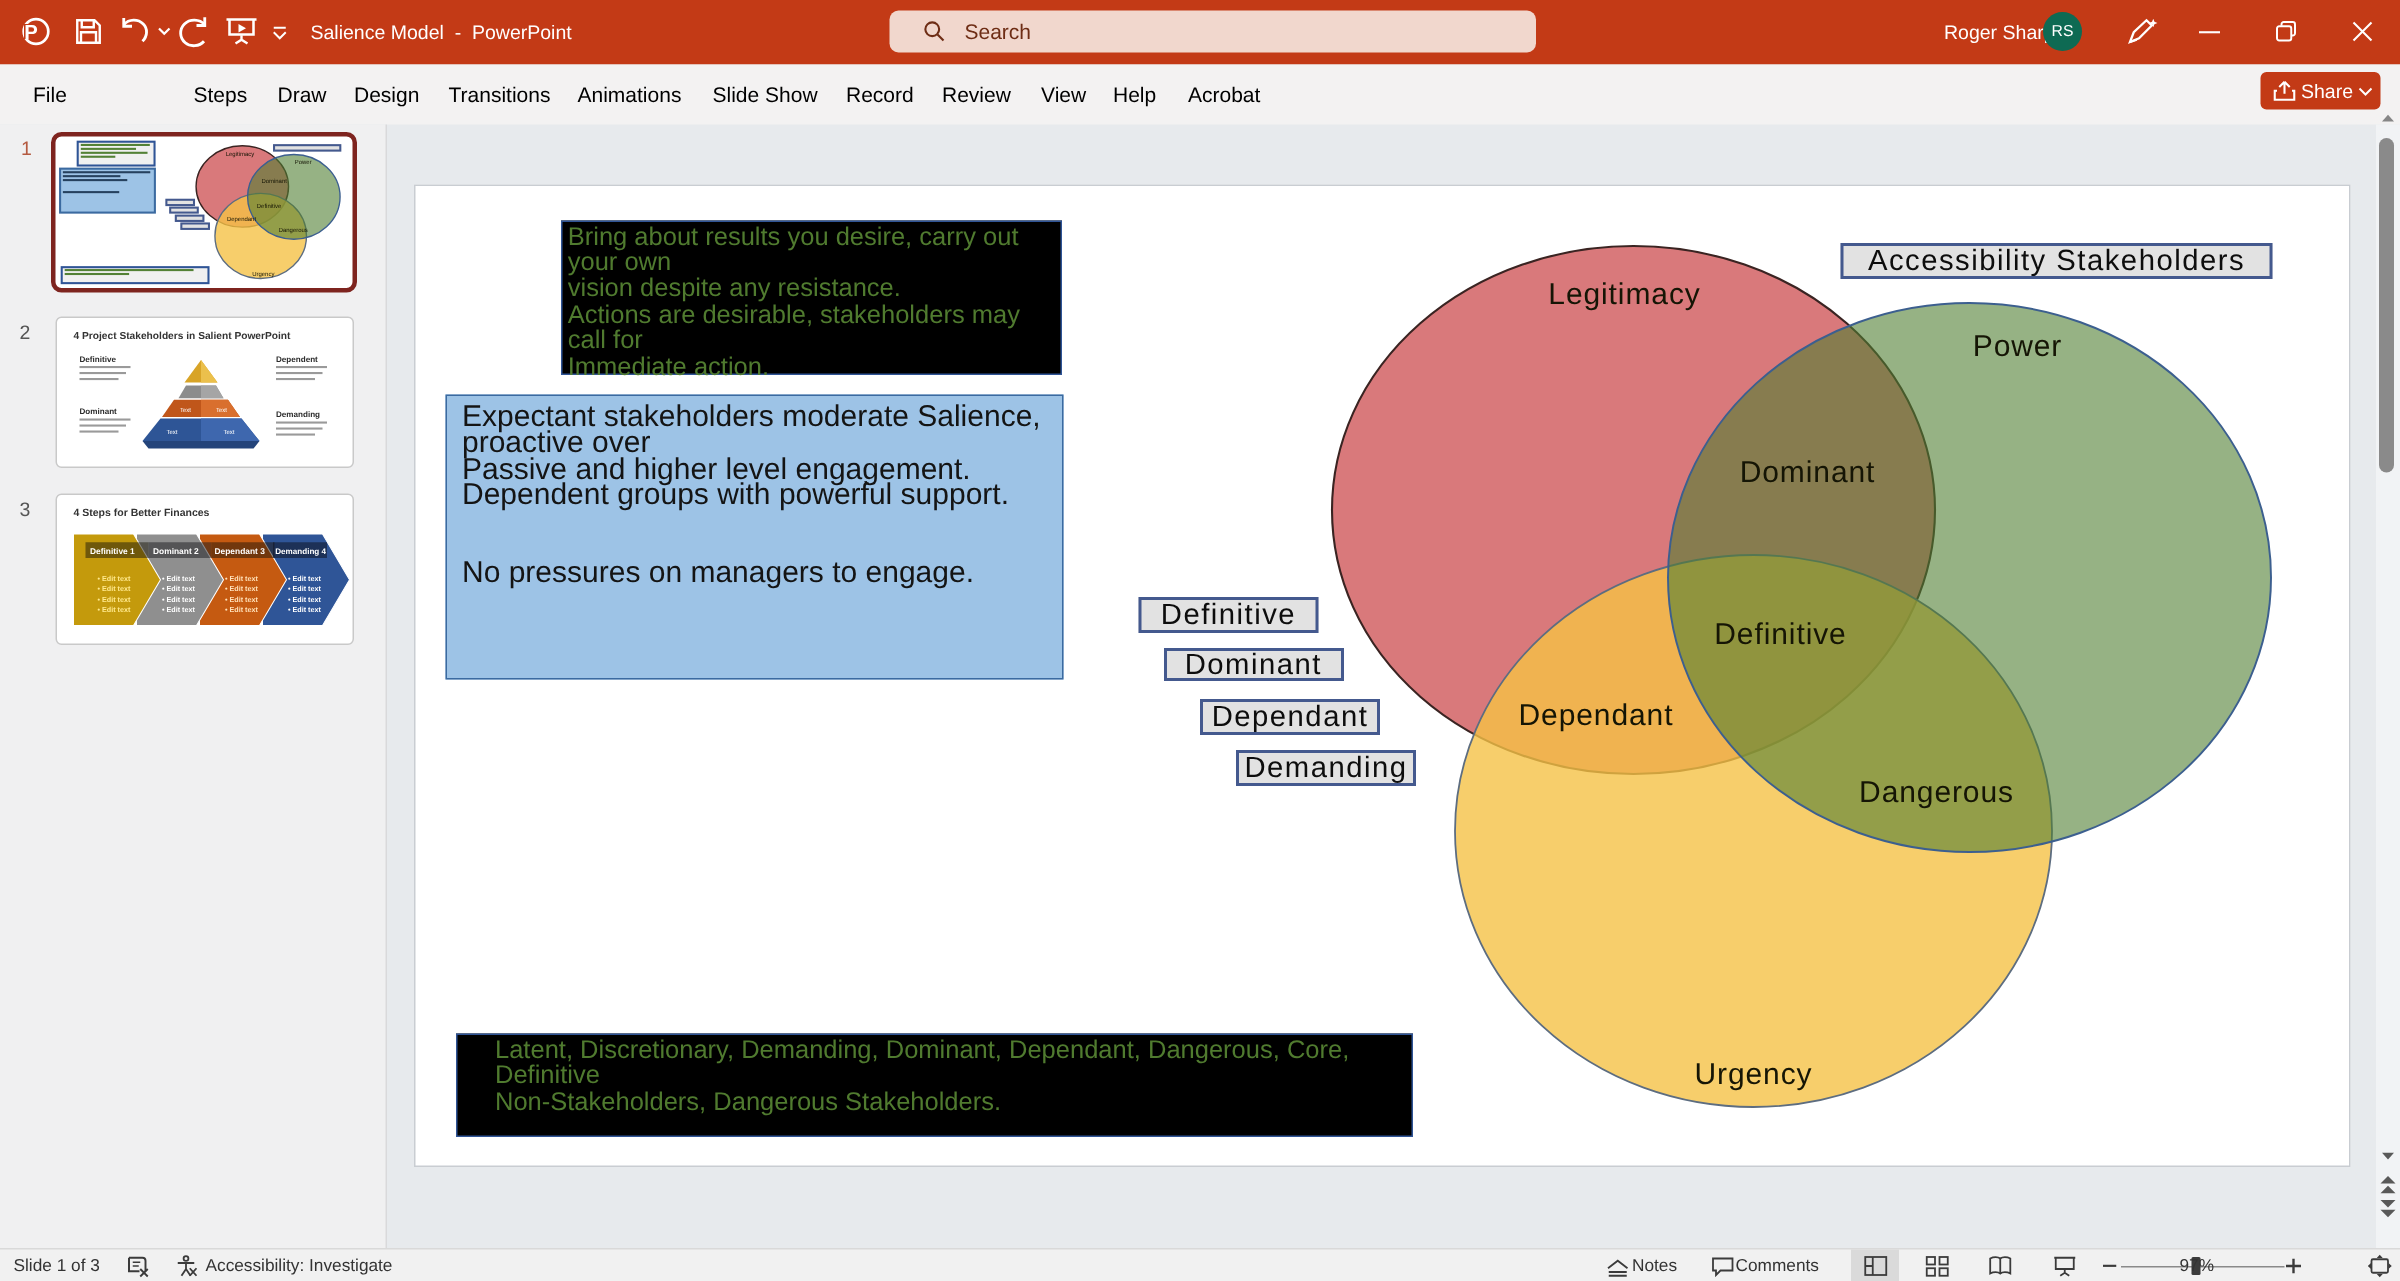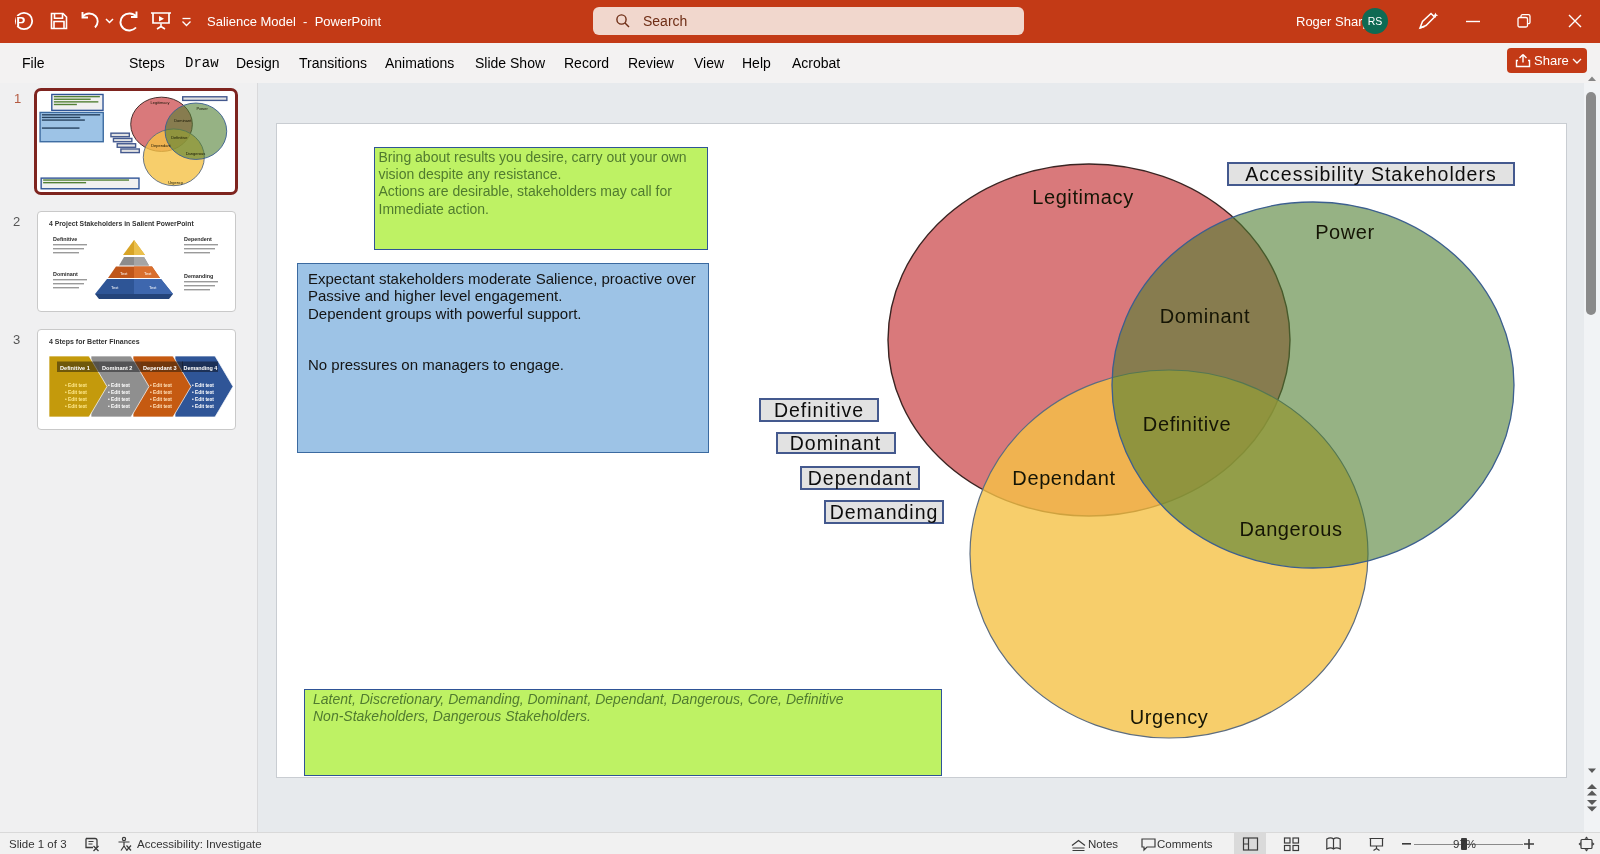--- a/index.html
+++ b/index.html
@@ -21,22 +21,22 @@
 
 
 #leftpanel { position:absolute; left:0; top:83px; width:258px; height:749px; background:#F0F0F1; border-right:1px solid #D9D9DB; }
 .slidenum { position:absolute; font-size:13px; color:#565656; }
 .thumb { position:absolute; background:#fff; overflow:hidden; }
 
 
 #slide { position:absolute; left:276px; top:123px; width:1291px; height:655px; background:#fff; border:1px solid #C9CDD2; }
 
 
-.gbox { position:absolute; background:#bef264; border:1.5px solid #2F5496; color:#507B2F; font-size:14px; line-height:17.4px; }
-.bluebox { position:absolute; background:#9DC3E6; border:1.5px solid #3B6AA0; color:#141414; font-size:15px; line-height:17.3px; }
+.gbox { position:absolute; background:#000000; border:1.5px solid #2F5496; color:#507B2F; font-size:17px; line-height:17.4px; }
+.bluebox { position:absolute; background:#9DC3E6; border:1.5px solid #3B6AA0; color:#141414; font-size:20px; line-height:17.3px; }
 .lbl { position:absolute; background:#E2E2E2; border:2px solid #44598E; color:#0d0d0d; font-size:19.5px; letter-spacing:1.0px; text-align:center; }
 .vlabel { position:absolute; color:#151505; font-size:20px; letter-spacing:0.6px; white-space:nowrap; transform:translate(-50%,-50%); }
 
 
 #vscroll { position:absolute; left:1584px; top:83px; width:16px; height:749px; background:#F1F3F5; }
 
 
 #statusbar { position:absolute; left:0; top:832px; width:1600px; height:22px; background:#F1F1F1; border-top:1px solid #D9D9D9; font-size:11.5px; color:#333; }
 .sitem { position:absolute; top:5px; white-space:nowrap; }
 .sicon { position:absolute; top:3px; }
@@ -108,21 +108,21 @@
 
     <svg class="abs" style="left:1566px;top:12px;" width="18" height="18" viewBox="0 0 18 18">
         <path d="M3 3 L15 15 M15 3 L3 15" stroke="#fff" stroke-width="1.4"></path>
       </svg>
   </div>
 
   <div id="menubar">
     <div class="mitem" style="left:22px;">File</div>
     <div class="mitem" style="left:71px;margin-top:48px;">Home</div>
     <div class="mitem" style="left:129px;">Steps</div>
-    <div class="mitem" style="left:185px;font-family:Liberation Mono, monospace;">Draw</div>
+    <div class="mitem" style="left:185px;">Draw</div>
     <div class="mitem" style="left:236px;">Design</div>
     <div class="mitem" style="left:299px;">Transitions</div>
     <div class="mitem" style="left:385px;">Animations</div>
     <div class="mitem" style="left:475px;">Slide Show</div>
     <div class="mitem" style="left:564px;">Record</div>
     <div class="mitem" style="left:628px;">Review</div>
     <div class="mitem" style="left:694px;">View</div>
     <div class="mitem" style="left:742px;">Help</div>
     <div class="mitem" style="left:792px;">Acrobat</div>
     <div id="sharebtn">
@@ -281,21 +281,21 @@
     <div class="vlabel" style="left:787px; top:354px;">Dependant</div>
     <div class="vlabel" style="left:1014px; top:405px;">Dangerous</div>
     <div class="vlabel" style="left:892px; top:593px;">Urgency</div>
 
     <div class="lbl" style="left:482px; top:273.5px; width:120px; height:24px; line-height:20px;">Definitive</div>
     <div class="lbl" style="left:498.5px; top:307.5px; width:120px; height:22px; line-height:18px;">Dominant</div>
     <div class="lbl" style="left:523px; top:342px; width:120px; height:24px; line-height:20px;">Dependant</div>
     <div class="lbl" style="left:547px; top:376px; width:120px; height:24px; line-height:20px;">Demanding</div>
     <div class="lbl" style="left:950px; top:37.5px; width:288px; height:24px; line-height:20px;">Accessibility Stakeholders</div>
 
-    <div class="gbox" style="left:27px; top:565px; width:638px; height:87px; padding:1px 8px;font-style:italic;">Latent, Discretionary, Demanding, Dominant, Dependant, Dangerous, Core, Definitive<br>Non-Stakeholders, Dangerous Stakeholders.</div>
+    <div class="gbox" style="left:27px; top:565px; width:638px; height:69px; padding:1px 25px;">Latent, Discretionary, Demanding, Dominant, Dependant, Dangerous, Core, Definitive<br>Non-Stakeholders, Dangerous Stakeholders.</div>
   </div>
 
   <div id="vscroll">
     <svg class="abs" style="left:3px;top:-8px;" width="10" height="8" viewBox="0 0 10 8">
         <path d="M1 6 L5 1.5 L9 6 z" fill="#868686"></path>
       </svg>
     <div style="position:absolute;left:2px;top:9px;width:10px;height:223px;background:#8A8A8A;border-radius:5px;"></div>
     <svg class="abs" style="left:3px;top:684px;" width="10" height="8" viewBox="0 0 10 8">
         <path d="M1 1.5 L5 6 L9 1.5 z" fill="#595959"></path>
       </svg>

